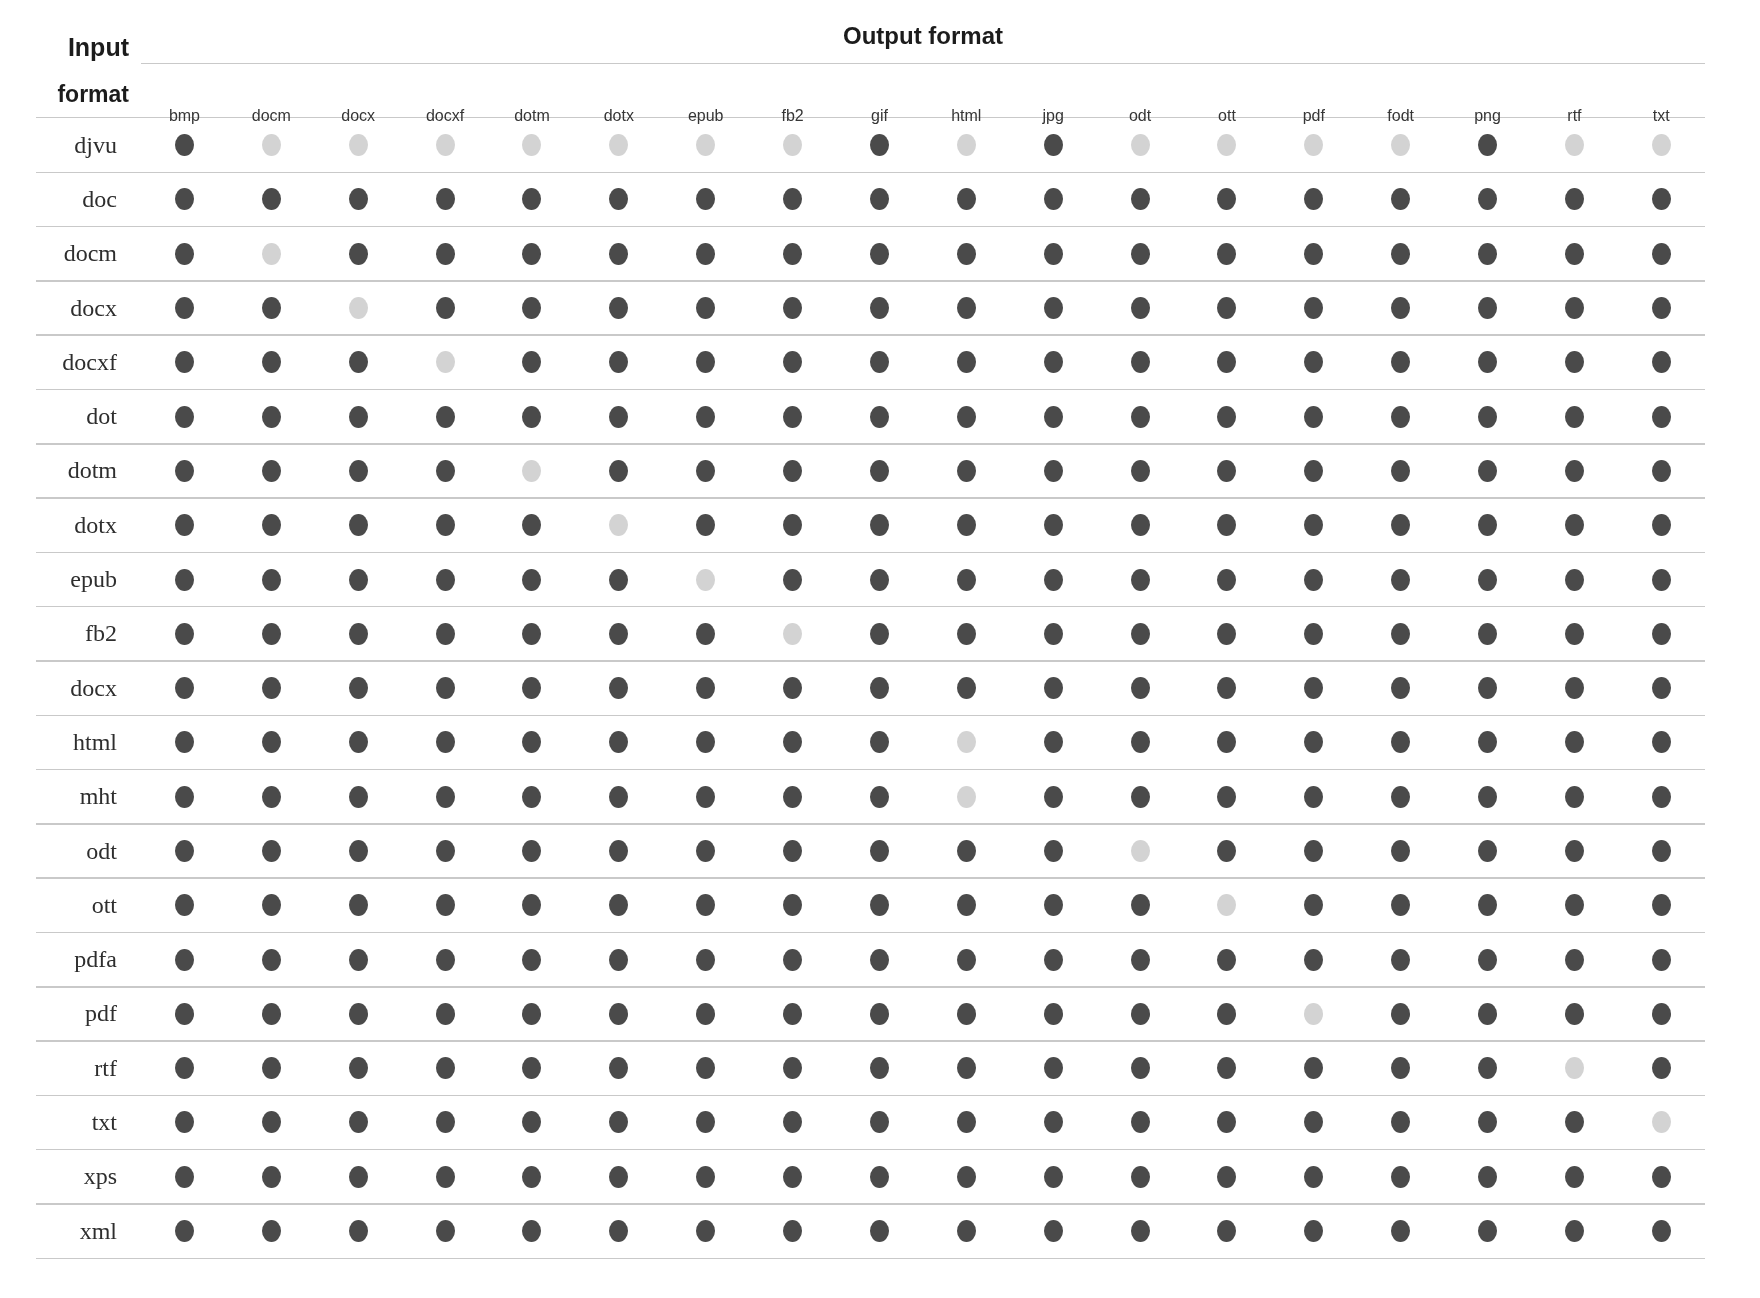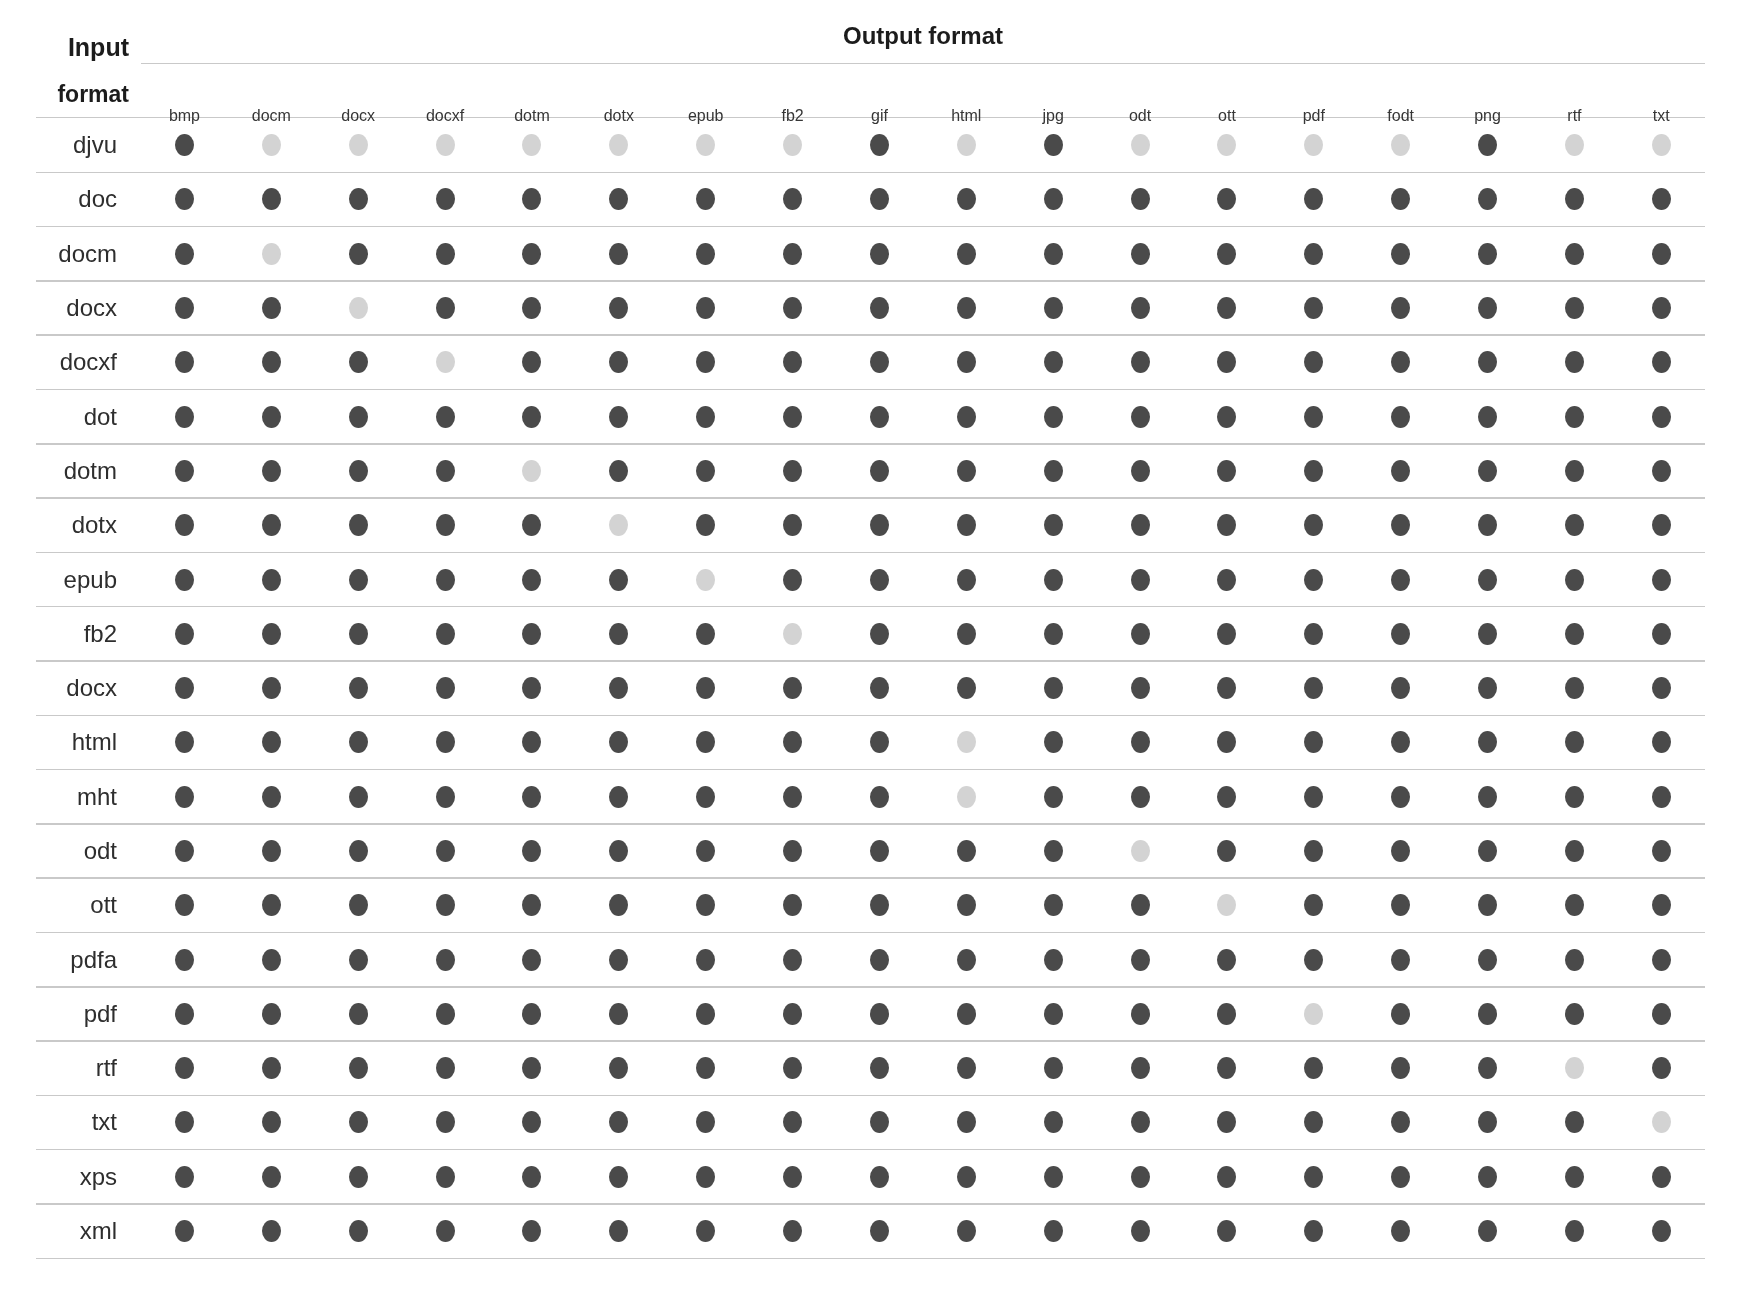--- a/index.html
+++ b/index.html
@@ -59,20 +59,21 @@
   .rows{
     margin-left:36px;width:1669px;
     border-bottom:1.5px solid var(--line);
   }
   .row{
     display:grid;
     grid-template-columns:105px repeat(18,86.88px);
     height:54.3px;
     align-items:center;
     position:relative;
+    font-family:Liberation Serif, serif;
   }
   .row + .row::before{
     content:"";position:absolute;left:0;right:0;top:-0.75px;height:1.5px;
     background:var(--line);
   }
   .row-label{
     justify-self:end;
     padding-right:24px;
     font-size:24px;color:var(--ink);
   }

